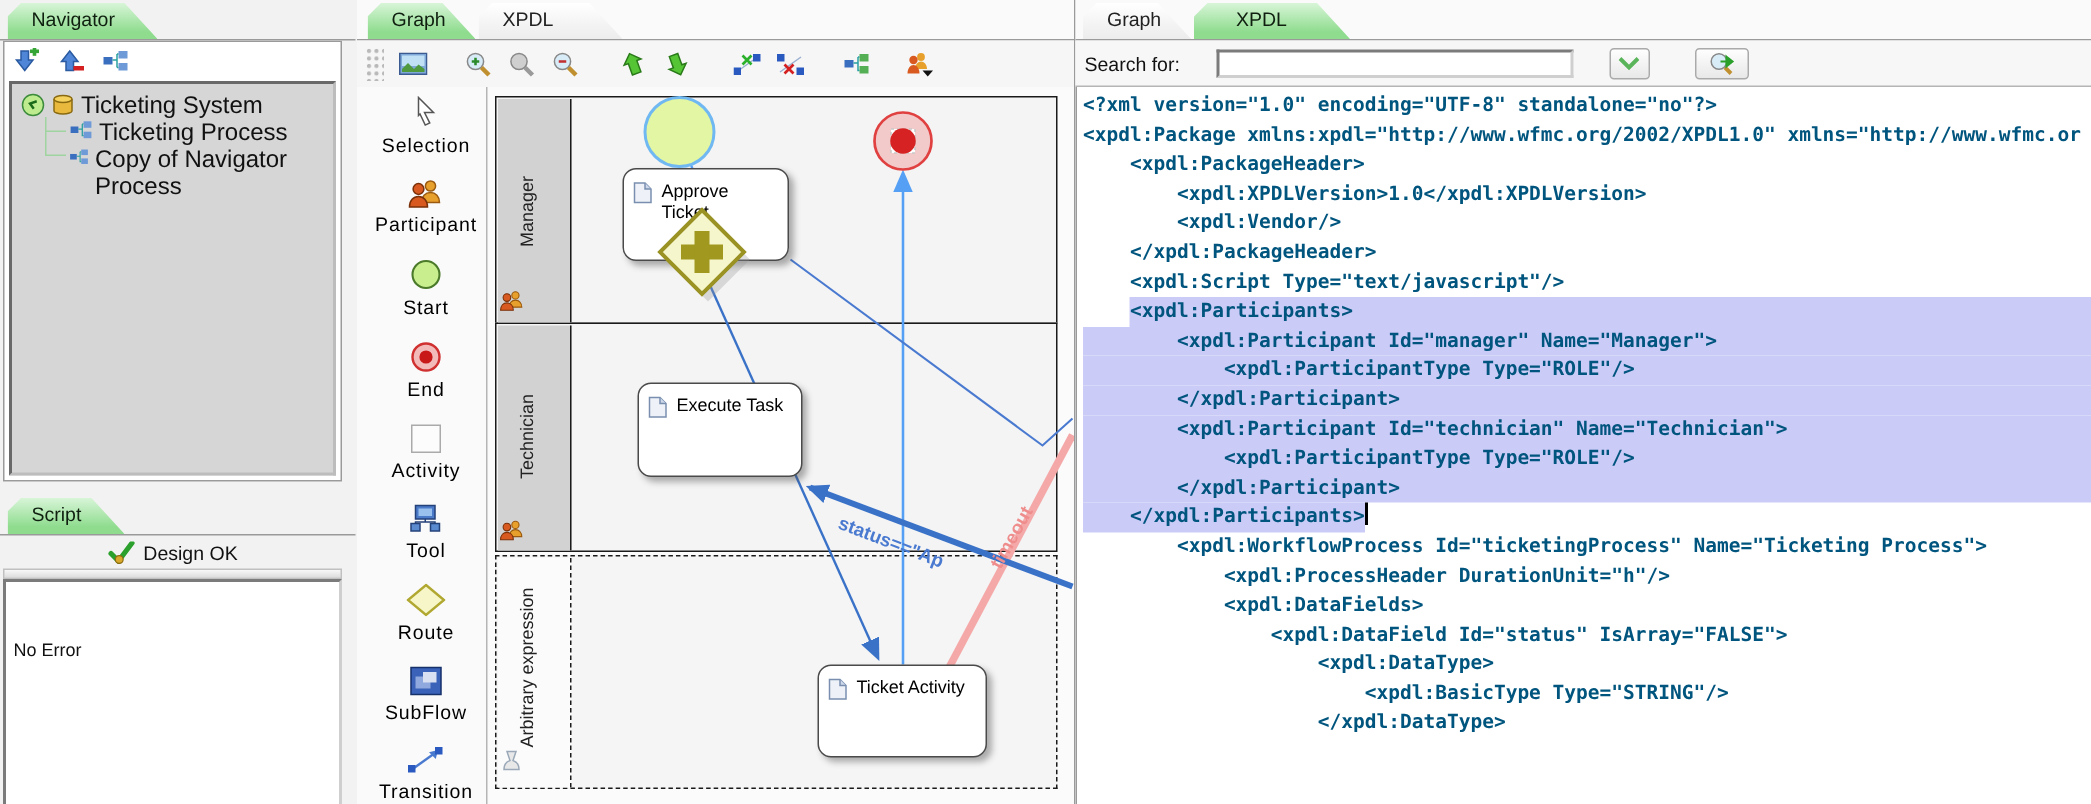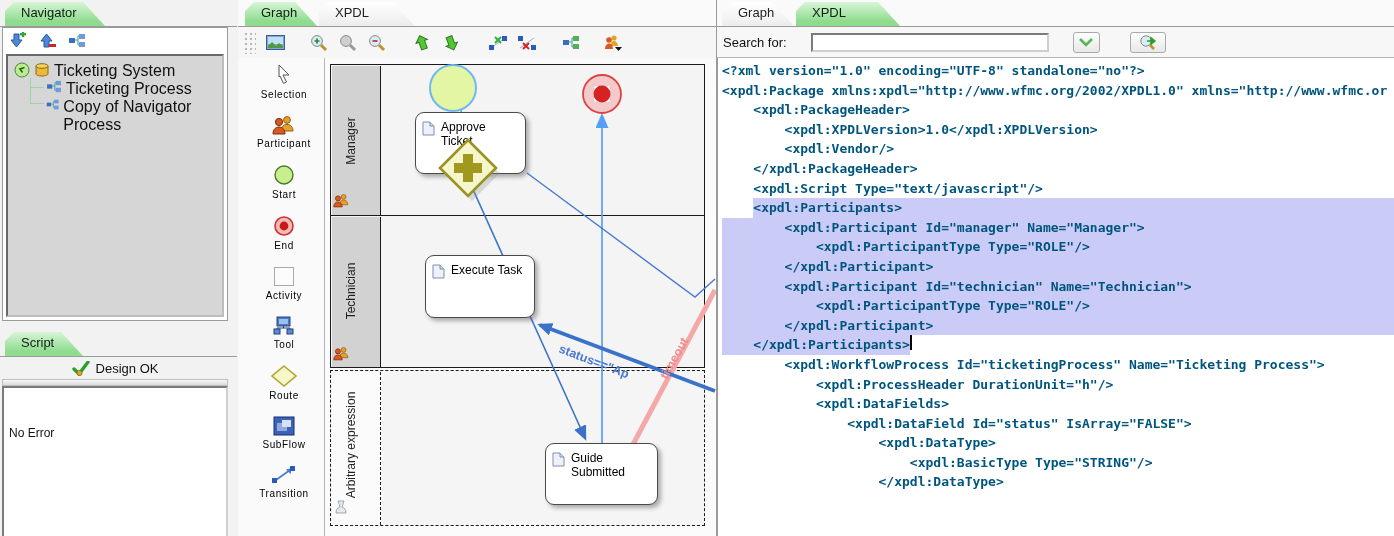--- a/index.html
+++ b/index.html
@@ -2,40 +2,40 @@
 <html><head>
 <meta charset="utf-8">
 <style>
   *{margin:0;padding:0;box-sizing:border-box}
   html,body{width:1394px;height:536px;overflow:hidden;background:#f2f2f2;
     font-family:"Liberation Sans",sans-serif;font-size:12px;color:#111}
   .abs{position:absolute}
   
   .tab{position:absolute;height:24px;line-height:22px;padding:0 30px 0 16px;font-size:13px;
     clip-path:polygon(0 100%,0 9px,9px 0,calc(100% - 22px) 0,100% 100%);color:#102010}
-  .tab.active{background:linear-gradient(#d8f5d8,#8fdc8f 80%);}
+  .tab.active{background:linear-gradient(#d8f5d8,#8fdc8f 80%);text-align:center;}
   .tab.inactive{background:linear-gradient(#ffffff,#ececec);color:#222}
   .tabline{position:absolute;height:1px;background:#9a9a9a;left:0;right:0}
   
   .panel-frame{position:absolute;border:1px solid #9a9a9a;background:#fff}
   .nav-toolbar{position:absolute;left:4px;top:3px;display:flex;gap:10px;align-items:center}
   .tbtn{width:20px;height:18px;display:flex;align-items:center;justify-content:center}
   .nav-tree{position:absolute;left:3px;right:3px;top:26px;bottom:3px;background:#d6d6d6;
     border:2px inset #bdbdbd;overflow:hidden}
   .trow{position:relative;height:17px;display:flex;align-items:flex-start;gap:4px;font-size:16px}
   .conn{position:absolute;border-left:1px solid #9fd39f;border-bottom:1px solid #9fd39f}
   .design-row{position:absolute;display:flex;gap:6px;align-items:center;justify-content:center;font-size:13px}
   .guide-strip{position:absolute;height:7px;background:linear-gradient(#f8f8f8,#dcdcdc);border:1px solid #c0c0c0}
   .guide-box{position:absolute;background:#fff;border:2px inset #cfcfcf;font-size:12px;padding:38px 0 0 5px}
   
   .toolbar{position:absolute;display:flex;align-items:center;gap:9px;padding-left:6px;background:#f6f6f6}
   .grip{width:12px;height:22px;background-image:radial-gradient(circle at 2px 2px,#b9b9b9 1.2px,transparent 1.6px);background-size:5px 5px}
   .palette{position:absolute;display:flex;flex-direction:column;align-items:center;gap:15px;padding-top:6px}
   .pal-item{display:flex;flex-direction:column;align-items:center;gap:3px;width:78px}
-  .pal-label{font-size:10px;letter-spacing:.6px;color:#000}
+  .pal-label{font-size:13px;letter-spacing:.6px;color:#000}
   .diagram{position:absolute;background:#fbfbfb;overflow:hidden}
   .lane{position:absolute;background:#f4f4f4;border:1.5px solid #1a1a1a}
   .lane.dashed{border-style:dashed;background:#f5f5f5}
   .lane-head{position:absolute;background:#d2d2d2;border-right:1.5px solid #1a1a1a}
   .lane-head.white{background:#fbfbfb;border-right:1.5px dashed #1a1a1a}
   .lane-name{position:absolute;transform:rotate(-90deg);transform-origin:center;white-space:nowrap;
     font-size:12px;color:#222}
   .activity{position:absolute;background:#fff;border:1px solid #4a4a4a;border-radius:9px;
     box-shadow:3px 3px 4px rgba(80,80,80,.45);display:flex;gap:6px;padding:7px 6px;font-size:12px;color:#000}
   .doc-ic{flex:0 0 auto;margin-top:1px}
@@ -355,21 +355,21 @@
         <path d="M1 1h7l4 4v9H1z" fill="#eef2f8" stroke="#7a8fb0"></path>
           <path d="M8 1v4h4" fill="#cdd8ea" stroke="#7a8fb0"></path>
       </svg>
       <span>Execute Task</span>
     </div>
     <div class="activity" style="left:219px;top:383px;width:113px;height:62px">
       <svg class="doc-ic" width="13" height="15" viewBox="0 0 13 15">
         <path d="M1 1h7l4 4v9H1z" fill="#eef2f8" stroke="#7a8fb0"></path>
           <path d="M8 1v4h4" fill="#cdd8ea" stroke="#7a8fb0"></path>
       </svg>
-      <span>Guide Submitted</span>
+      <span>Ticket Activity</span>
     </div>
 
     <svg class="abs" style="left:0;top:0" width="390" height="476" pointer-events="none">
       <circle cx="127" cy="28" r="23" fill="#e2f6a4" stroke="#70b8f2" stroke-width="2"></circle>
       <g>
         <circle cx="276" cy="34" r="19" fill="#f3caca" stroke="#e04040" stroke-width="1.8"></circle>
         <rect x="268" y="26" width="16" height="16" fill="#fff" stroke="#c8c8c8" stroke-dasharray="2 2"></rect>
         <circle cx="276" cy="34" r="8.5" fill="#d62222"></circle>
       </g>
       <g>

